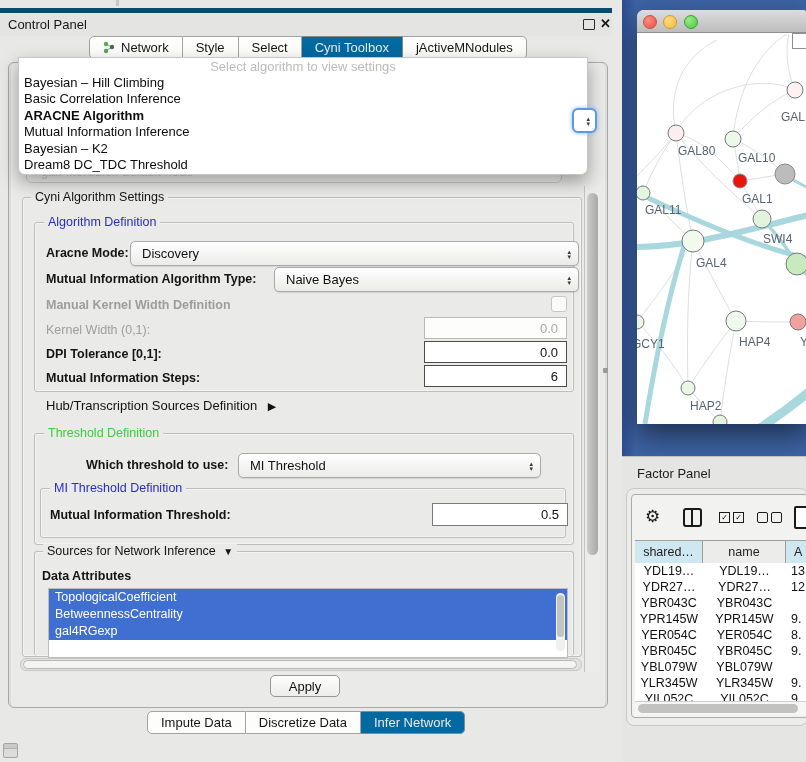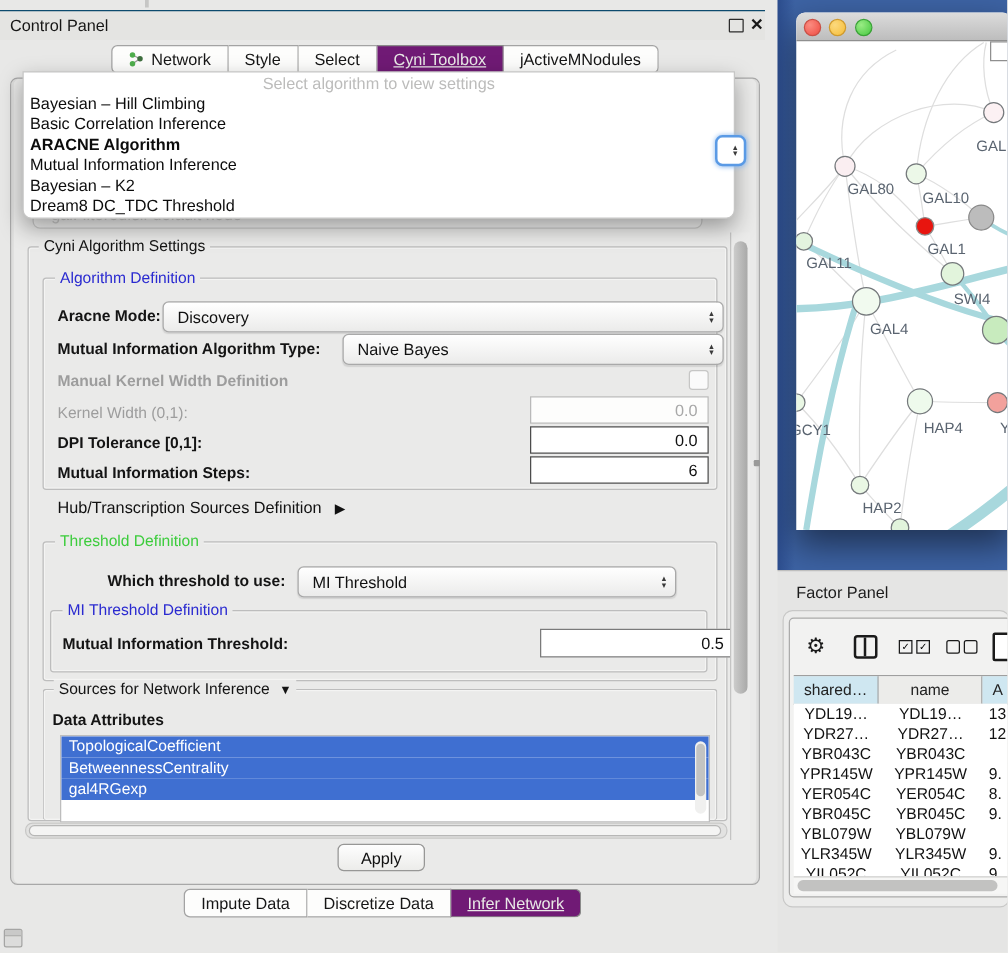--- a/index.html
+++ b/index.html
@@ -16,38 +16,38 @@
   .arrows{position:absolute;right:7px;top:50%;transform:translateY(-50%);
           display:flex;flex-direction:column;font-size:7px;line-height:5px;color:#3a3a3a;}
   .tin{position:absolute;background:#fff;border:1px solid #4c4c4c;font-size:13px;color:#111;
        display:flex;align-items:center;justify-content:flex-end;padding-right:8px;}
   .tin.dis{border:1px solid #b9b9b9;color:#a8a8a8;background:#fdfdfc;}
   .tabbar{position:absolute;display:flex;height:23px;}
   .tab{border:1px solid #a3a3a3;border-left:none;background:#fdfdfc;color:#161616;font-size:13px;
        display:flex;align-items:center;justify-content:center;padding:0 13px;white-space:nowrap;}
   .tab:first-child{border-left:1px solid #a3a3a3;border-radius:5px 0 0 5px;}
   .tab:last-child{border-radius:0 5px 5px 0;}
-  .tab.sel{background:#701a75;color:#e9e9e7;border-color:#8a8a8a;text-decoration:underline;}
+  .tab.sel{background:#0369a1;color:#e9e9e7;border-color:#8a8a8a;}
   .popitem{height:16.4px;line-height:16.4px;font-size:13px;color:#0c0c0c;padding-left:5px;white-space:nowrap;}
   .li-sel{height:17px;line-height:17px;font-size:12.5px;color:#fff;padding-left:6px;white-space:nowrap;}
   .hcell{display:flex;align-items:center;justify-content:center;font-size:12.5px;color:#222;
          border-right:1px solid #9f9f9f;box-sizing:border-box;height:100%;}
   .trow{display:flex;height:16px;line-height:16px;font-size:12.5px;color:#111;background:#fff;}
   .tc{overflow:hidden;white-space:nowrap;text-align:center;}
   svg text{font-family:"Liberation Sans",sans-serif;}
 </style>
 </head>
 <body>
 
 <div id="root">
 
   <div class="abs" style="left:0;top:0;width:612px;height:762px;">
     <div class="abs" style="left:116px;top:0;width:3px;height:6px;background:#c6c6c5;"></div>
 
-    <div class="abs" style="left:0;top:8px;width:612px;height:23px;background:#e4e4e2;border-top:1px solid #0c4a6e;">
+    <div class="abs" style="left:0;top:8px;width:612px;height:23px;background:#e4e4e2;border-top:5px solid #0c4a6e;">
       <span class="abs" style="left:8px;top:4px;font-size:13px;color:#161616;">Control Panel</span>
       <span class="abs" style="left:583px;top:6px;width:10px;height:9px;border:1.6px solid #2b2b2b;border-radius:1px;"></span>
       <span class="abs" style="left:600px;top:3px;font-size:13px;font-weight:bold;color:#181818;">✕</span>
     </div>
 
     <div class="tabbar" style="left:89px;top:36px;">
       <div class="tab">
         <svg width="13" height="13" viewBox="0 0 13 13" style="margin-right:5px;">
           <line x1="3" y1="3" x2="9" y2="6" stroke="#9a9a9a" stroke-width="1"></line>
           <line x1="3" y1="10" x2="9" y2="6" stroke="#9a9a9a" stroke-width="1"></line>
@@ -124,21 +124,21 @@
         <span>MI Threshold</span>
         <span class="arrows">
             <span>▴</span>
             <span>▾</span>
           </span>
       </div>
       <div class="group" style="left:24px;top:304px;width:524px;height:48px;">
         <span class="gtitle" style="left:9px;color:#2a2ad0;">MI Threshold Definition</span>
       </div>
       <span class="lbl abs" style="left:34px;top:324px;">Mutual Information Threshold:</span>
-      <div class="tin abs" style="left:416px;top:319px;width:126px;height:21px;border-color:#7a7a7a;padding-left:20px;">0.5</div>
+      <div class="tin abs" style="left:416px;top:319px;width:126px;height:21px;border-color:#7a7a7a;">0.5</div>
 
       <div class="group" style="left:18px;top:367px;width:538px;height:104px;border-bottom:none;">
         <div class="gtitle" style="left:8px;color:#141414;">
           <span>Sources for Network Inference</span>
           <span style="font-size:10px;margin-left:4px;">▼</span>
         </div>
       </div>
       <span class="lbl abs" style="left:26px;top:385px;">Data Attributes</span>
       <div class="abs" style="left:32px;top:404px;width:518px;height:68px;background:#fff;border:1px solid #bdbdbd;overflow:hidden;">
         <div class="li-sel" style="background:#3f6fd1;">TopologicalCoefficient</div>

